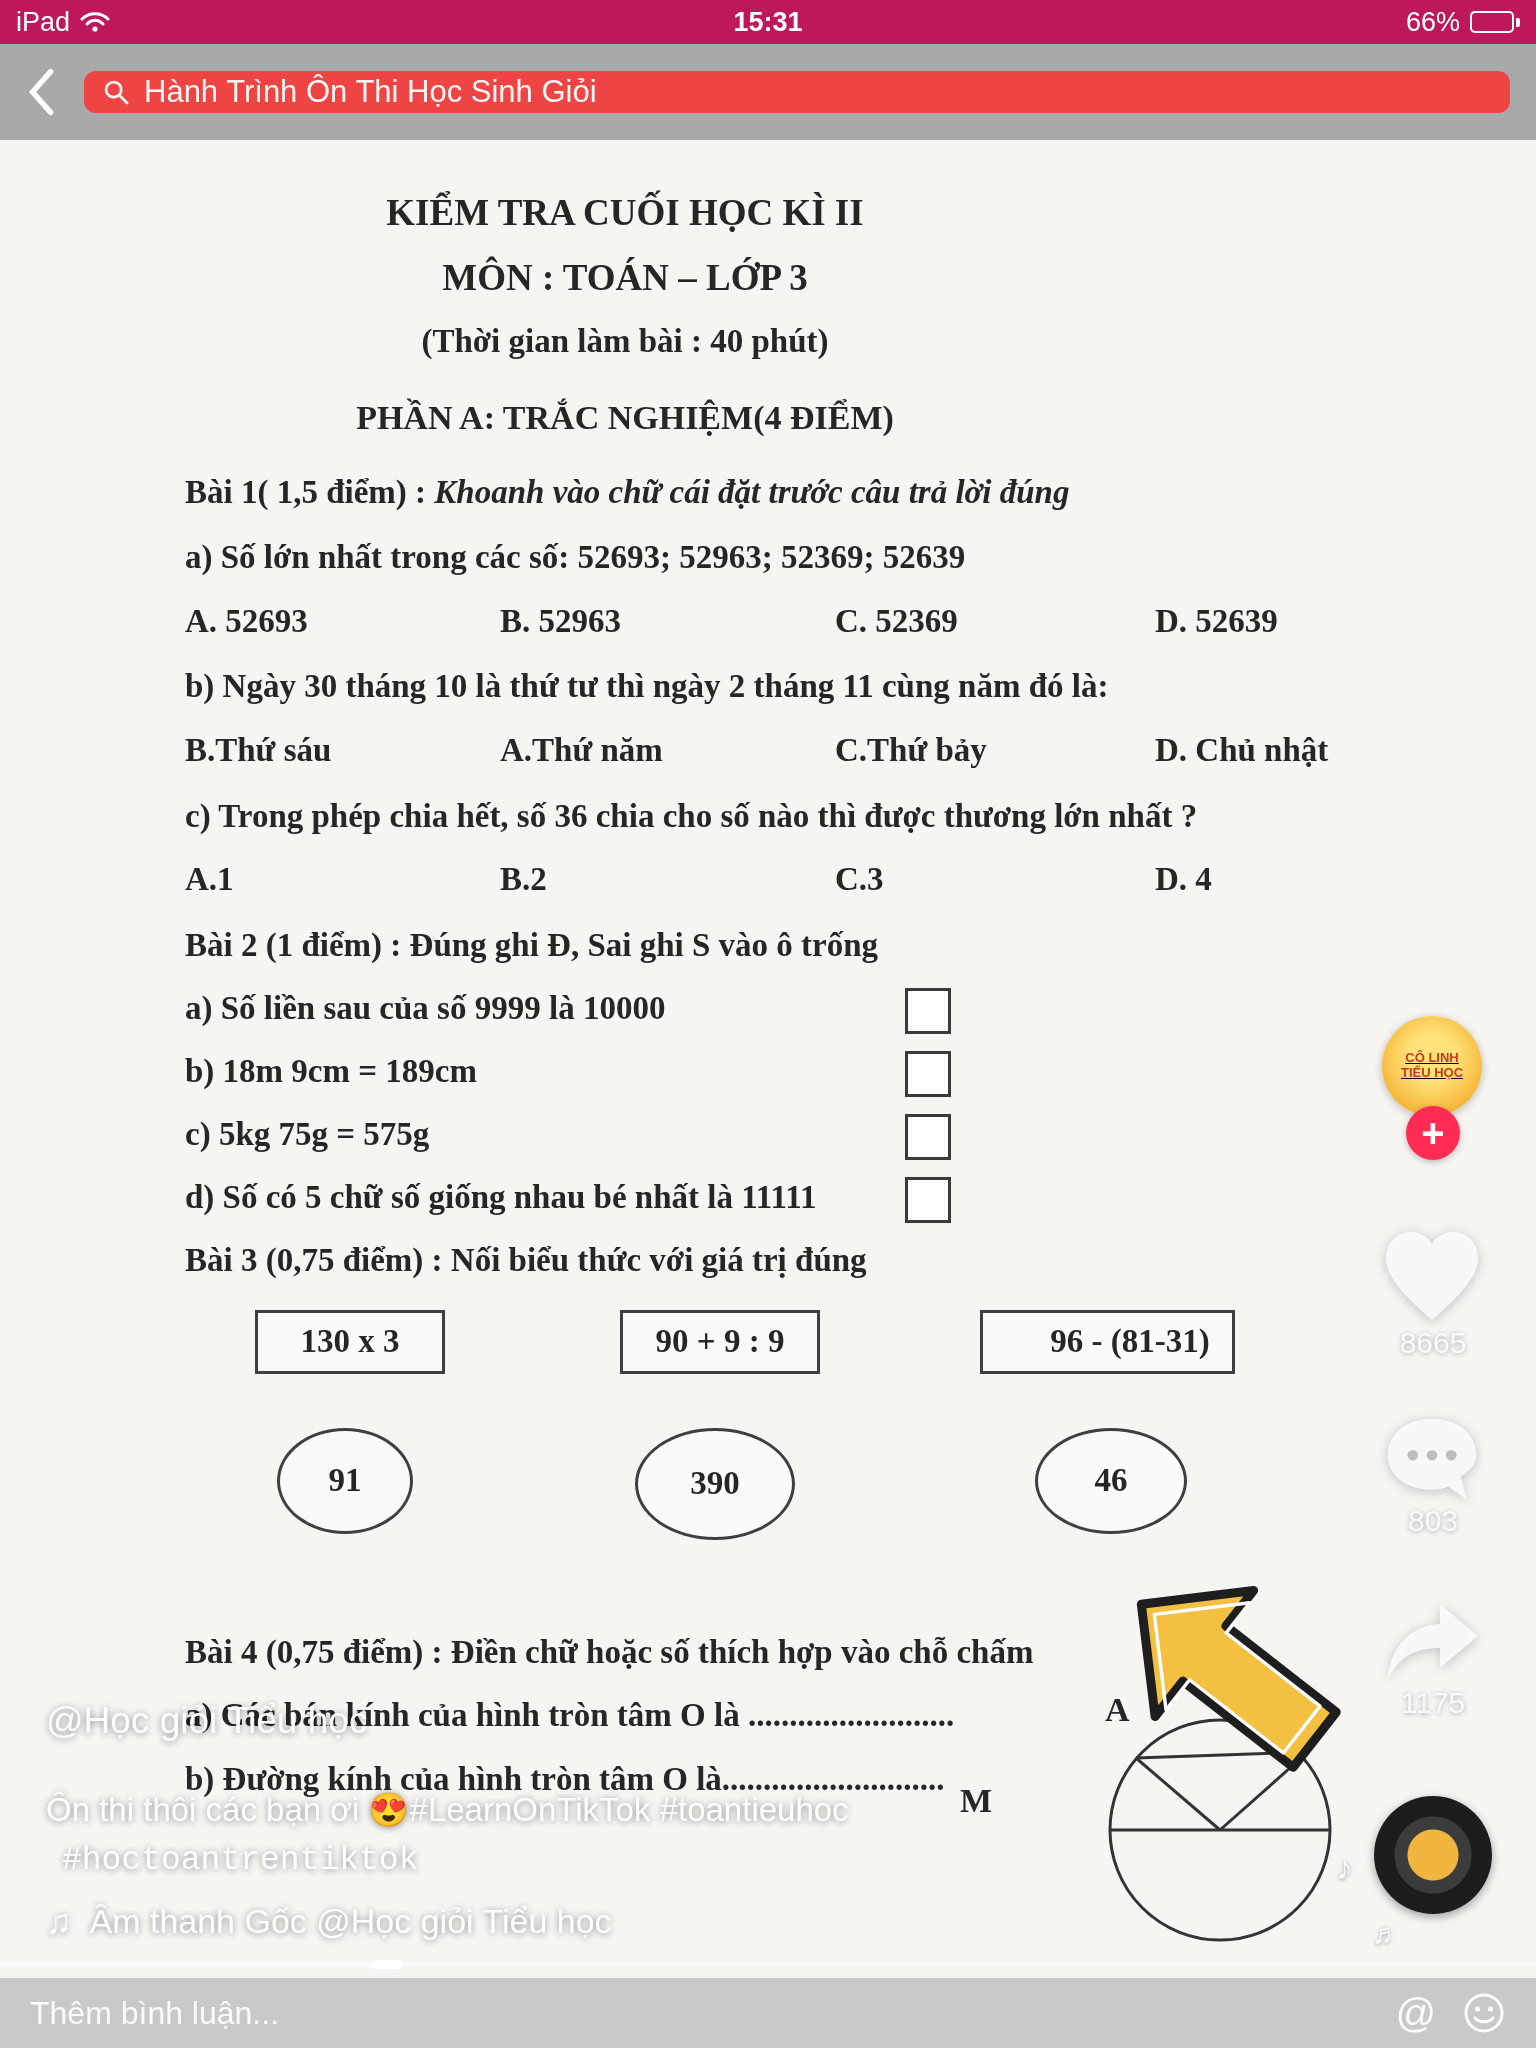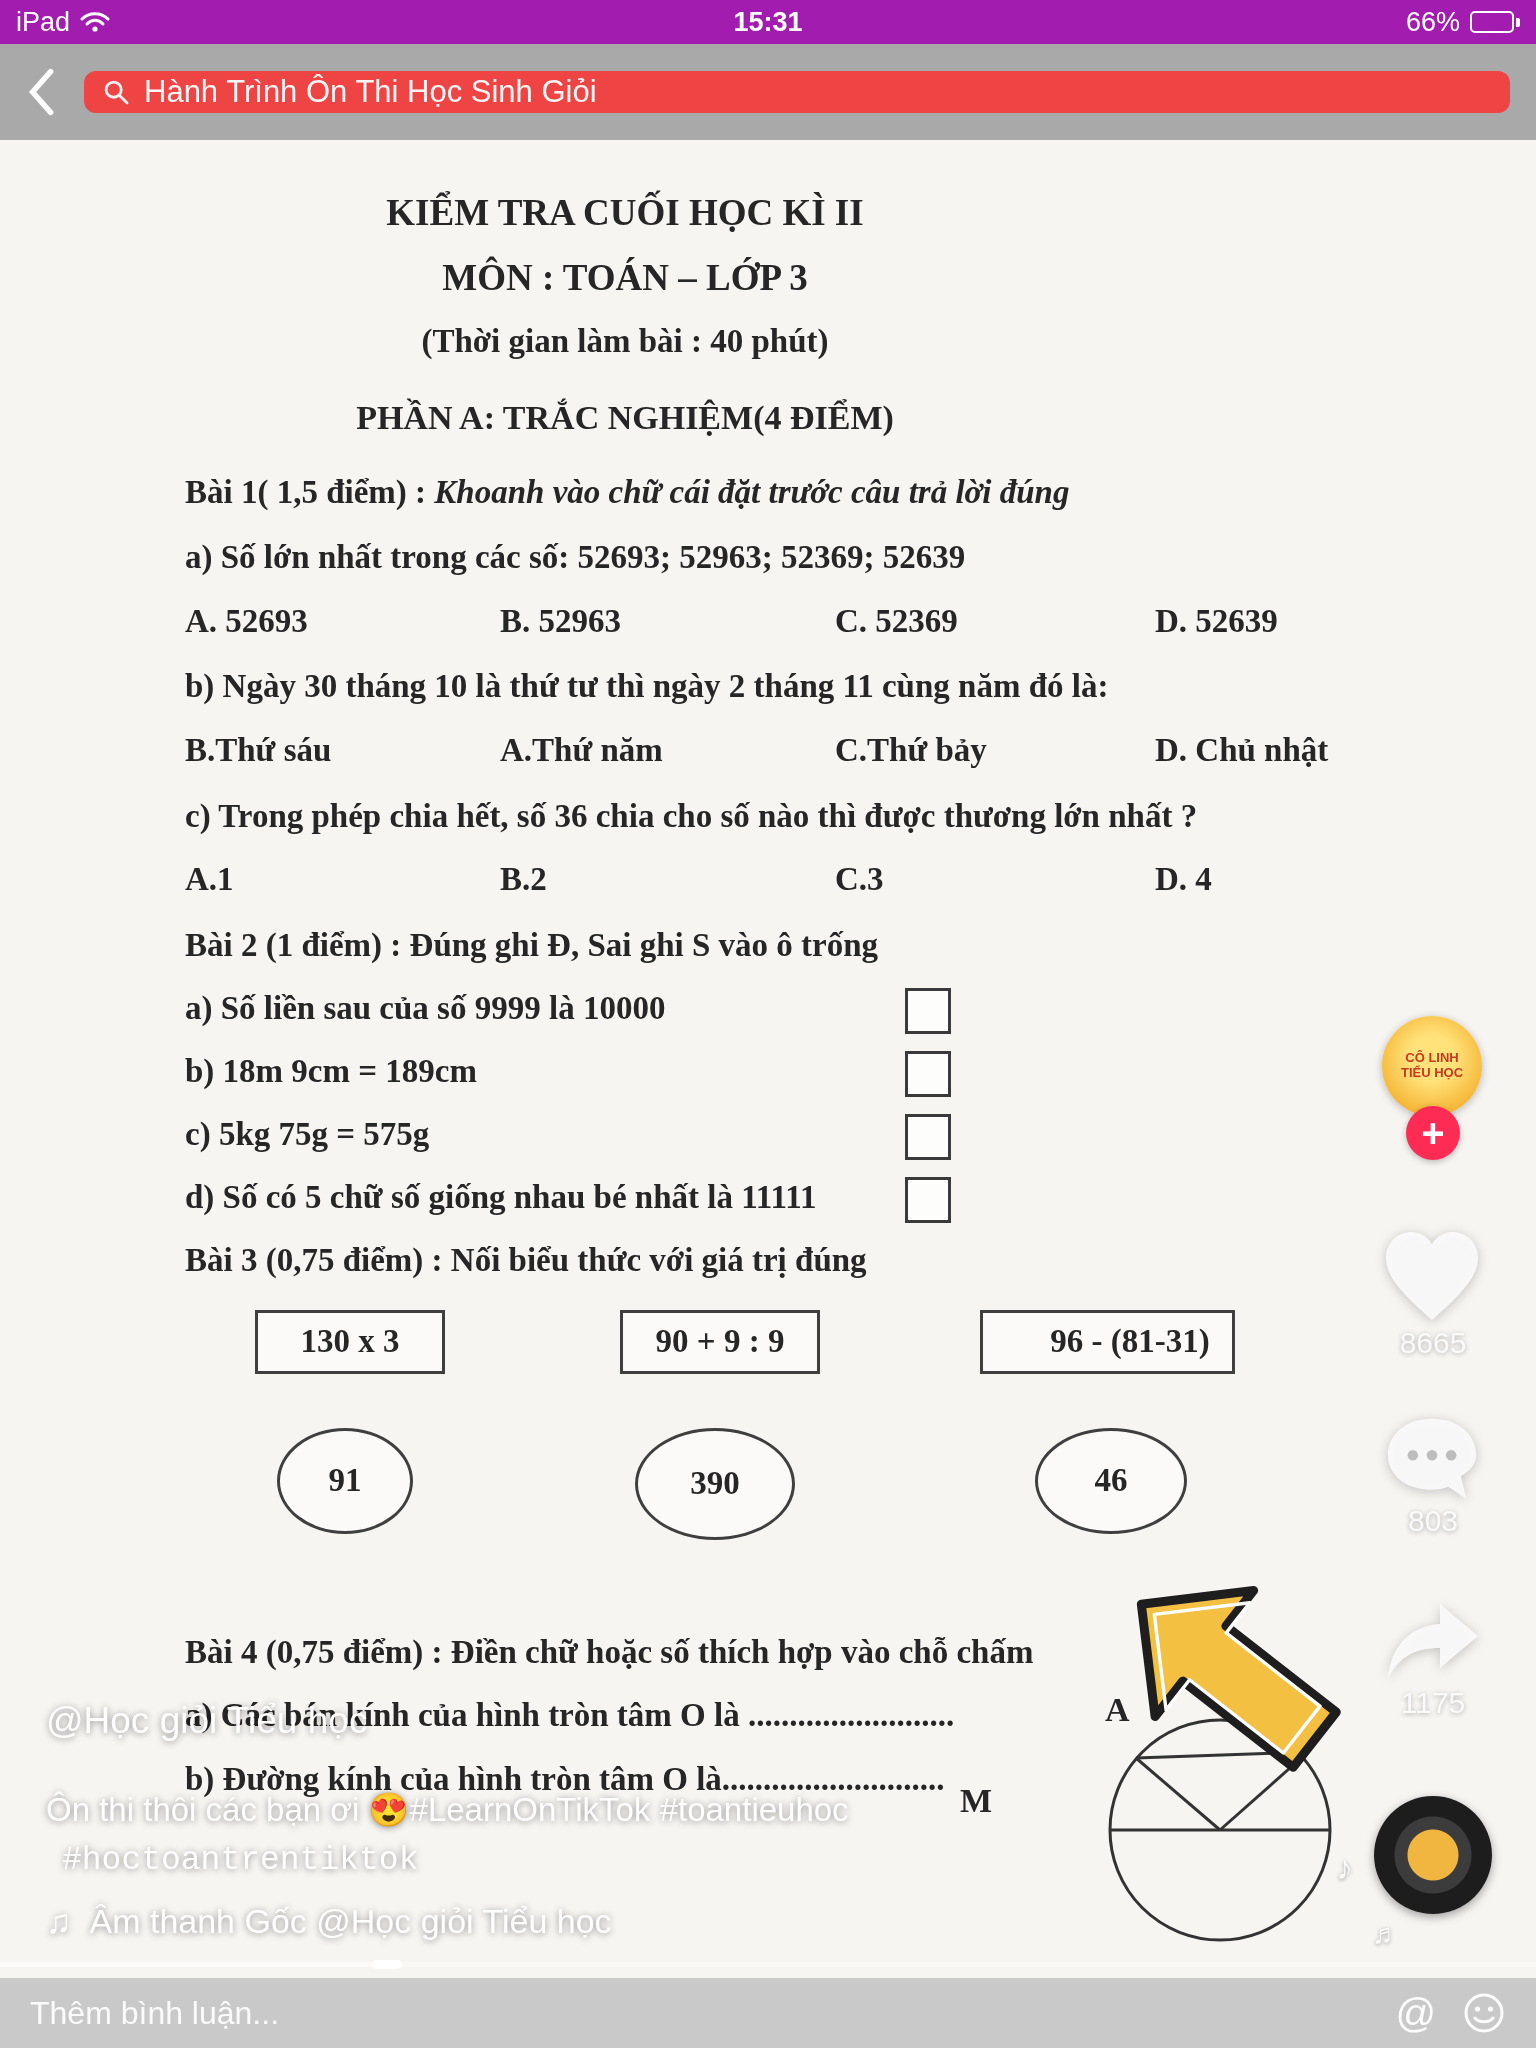--- a/index.html
+++ b/index.html
@@ -1,21 +1,21 @@
 <!DOCTYPE html>
 <html><head>
 <meta charset="utf-8">
 <style>
   * { margin:0; padding:0; box-sizing:border-box; }
   html,body { background:#000; }
   body { width:1536px; height:2048px; font-family:"Liberation Sans", sans-serif; }
   .screen { position:relative; width:1536px; height:2048px; background:#a6a6a6; overflow:hidden; }
 
   
-  .status-bar { position:absolute; z-index:9; top:0; left:0; right:0; height:44px; background:#a21caf;
+  .status-bar { position:absolute; z-index:9; top:0; left:0; right:0; height:44px; background:#be185d;
     color:#fff; display:flex; align-items:center; padding:0 16px; font-size:27px; }
   .sb-left { display:flex; align-items:center; gap:10px; width:220px; }
   .sb-time { flex:1; text-align:center; font-weight:700; }
   .sb-right { width:220px; display:flex; align-items:center; justify-content:flex-end; gap:10px; }
   .battery { display:flex; align-items:center; }
   .battery .shell { width:44px; height:22px; border:2px solid #fff; border-radius:5px; padding:2px; }
   .battery .fill { width:66%; height:100%; background:#fff; border-radius:2px; }
   .battery .tip { width:4px; height:9px; background:#fff; border-radius:0 2px 2px 0; margin-left:2px; }
 
   
@@ -59,21 +59,21 @@
   .ov-caption { left:46px; top:1790px; font-size:33px; }
   .ov-hashtag { left:62px; top:1842px; font-size:33px;font-family:Liberation Mono, monospace; }
   .ov-sound { left:46px; top:1902px; font-size:34px; display:flex; gap:18px; align-items:center; }
 
   
   .rail { position:absolute; z-index:5; left:1368px; top:0; width:130px; height:2048px; pointer-events:none; }
   .rail > * { pointer-events:auto; }
   .avatar { position:absolute; left:14px; top:1016px; width:100px; height:100px; border-radius:50%;
     background:radial-gradient(circle at 50% 42%, #ffe27a 0 30%, #f6b93b 70%, #eda12c 100%);
     display:flex; flex-direction:column; align-items:center; justify-content:center;
-    box-shadow:0 2px 8px rgba(0,0,0,0.25); cursor:pointer; }
+    box-shadow:0 2px 8px rgba(0,0,0,0.25); cursor:pointer;text-decoration:underline; }
   .avatar .av-txt { font-size:13px; font-weight:700; color:#c9391f; line-height:1.15; text-align:center; }
   .plus-btn { position:absolute; left:38px; top:1106px; width:54px; height:54px; border-radius:50%;
     background:#fe2c55; color:#fff; display:flex; align-items:center; justify-content:center;
     font-size:40px; font-weight:700; box-shadow:0 2px 6px rgba(0,0,0,0.25); cursor:pointer; }
   .rail-icon { position:absolute; left:12px; width:104px; text-align:center; cursor:pointer;
     filter:drop-shadow(0 2px 6px rgba(0,0,0,0.22)); }
   .rail-count { position:absolute; left:0; width:130px; text-align:center; font-size:30px;
     color:rgba(252,252,252,0.95); text-shadow:0 1px 5px rgba(0,0,0,0.3); }
   .ic-heart { top:1232px; } .cnt-likes { top:1326px; }
   .ic-comment { top:1414px; } .cnt-comments { top:1504px; }

